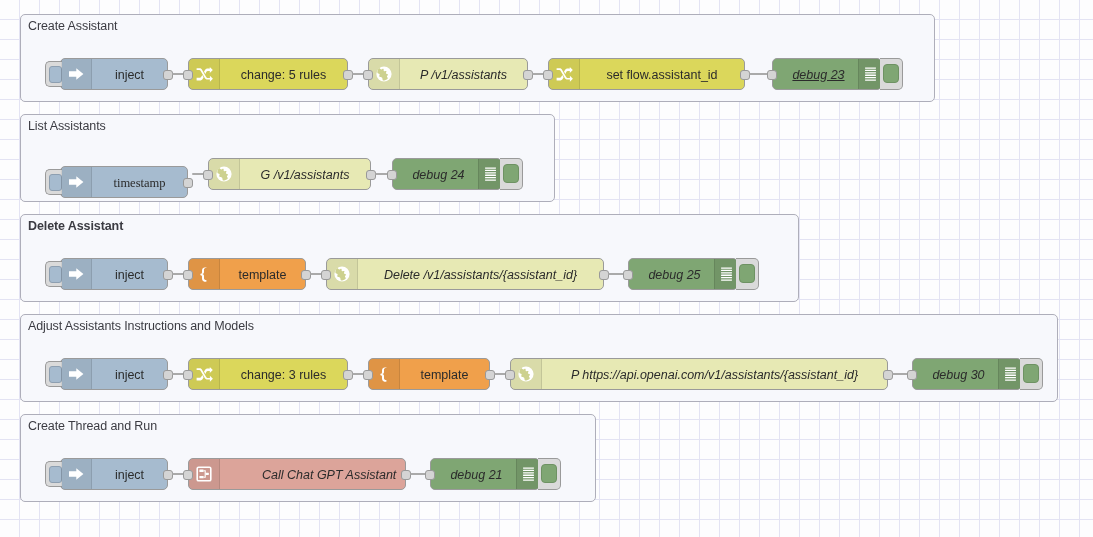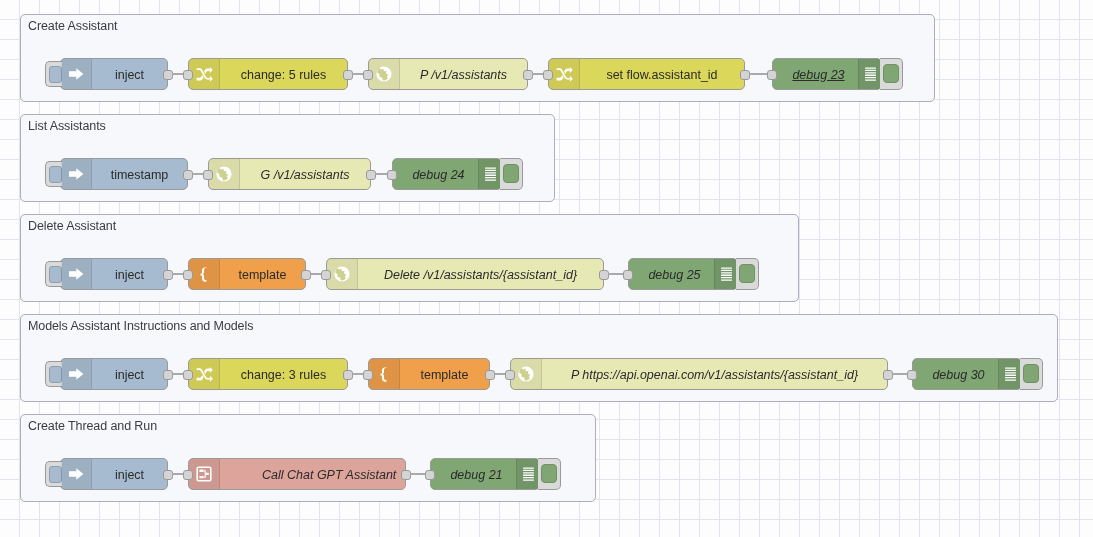--- a/index.html
+++ b/index.html
@@ -259,21 +259,21 @@
         </span>
       </div>
       <div class="debug-btn">
         <i></i>
       </div>
       <div class="port in"></div>
     </div>
     <div class="group" style="left: 20px; top: 114px; width: 535px; height: 88px;">
       <div class="group-title">List Assistants</div>
     </div>
-    <div class="node n-inject" style="left: 60px; top: 158px; width: 128px;">
+    <div class="node n-inject" style="left: 60px; top: 166px; width: 128px; font-family: Liberation Serif, serif;">
       <div class="inject-btn">
         <i></i>
       </div>
       <div class="icon-box">
         <span style="display: flex; align-items: center; justify-content: center;">
           <svg width="18" height="18" viewBox="0 0 18 18">
             <path d="M2 6.2h7.3V3.2L16.4 9l-7.1 5.8v-3H2z" fill="#fff"></path>
           </svg>
         </span>
       </div>
@@ -307,21 +307,21 @@
             <rect x="1" y="11" width="11" height="1.3" rx="0.4" fill="#fff"></rect>
             <rect x="1" y="13.4" width="11" height="1.3" rx="0.4" fill="#fff"></rect>
           </svg>
         </span>
       </div>
       <div class="debug-btn">
         <i></i>
       </div>
       <div class="port in"></div>
     </div>
-    <div class="group" style="left: 20px; top: 214px; width: 779px; height: 88px;">
+    <div class="group" style="left: 20px; top: 214px; width: 779px; height: 88px; font-weight: bold;">
       <div class="group-title">Delete Assistant</div>
     </div>
     <div class="node n-inject" style="left: 60px; top: 258px; width: 108px;">
       <div class="inject-btn">
         <i></i>
       </div>
       <div class="icon-box">
         <span style="display: flex; align-items: center; justify-content: center;">
           <svg width="18" height="18" viewBox="0 0 18 18">
             <path d="M2 6.2h7.3V3.2L16.4 9l-7.1 5.8v-3H2z" fill="#fff"></path>
@@ -372,21 +372,21 @@
             <rect x="1" y="13.4" width="11" height="1.3" rx="0.4" fill="#fff"></rect>
           </svg>
         </span>
       </div>
       <div class="debug-btn">
         <i></i>
       </div>
       <div class="port in"></div>
     </div>
     <div class="group" style="left: 20px; top: 314px; width: 1038px; height: 88px;">
-      <div class="group-title">Models Assistant Instructions and Models</div>
+      <div class="group-title">Adjust Assistants Instructions and Models</div>
     </div>
     <div class="node n-inject" style="left: 60px; top: 358px; width: 108px;">
       <div class="inject-btn">
         <i></i>
       </div>
       <div class="icon-box">
         <span style="display: flex; align-items: center; justify-content: center;">
           <svg width="18" height="18" viewBox="0 0 18 18">
             <path d="M2 6.2h7.3V3.2L16.4 9l-7.1 5.8v-3H2z" fill="#fff"></path>
           </svg>

